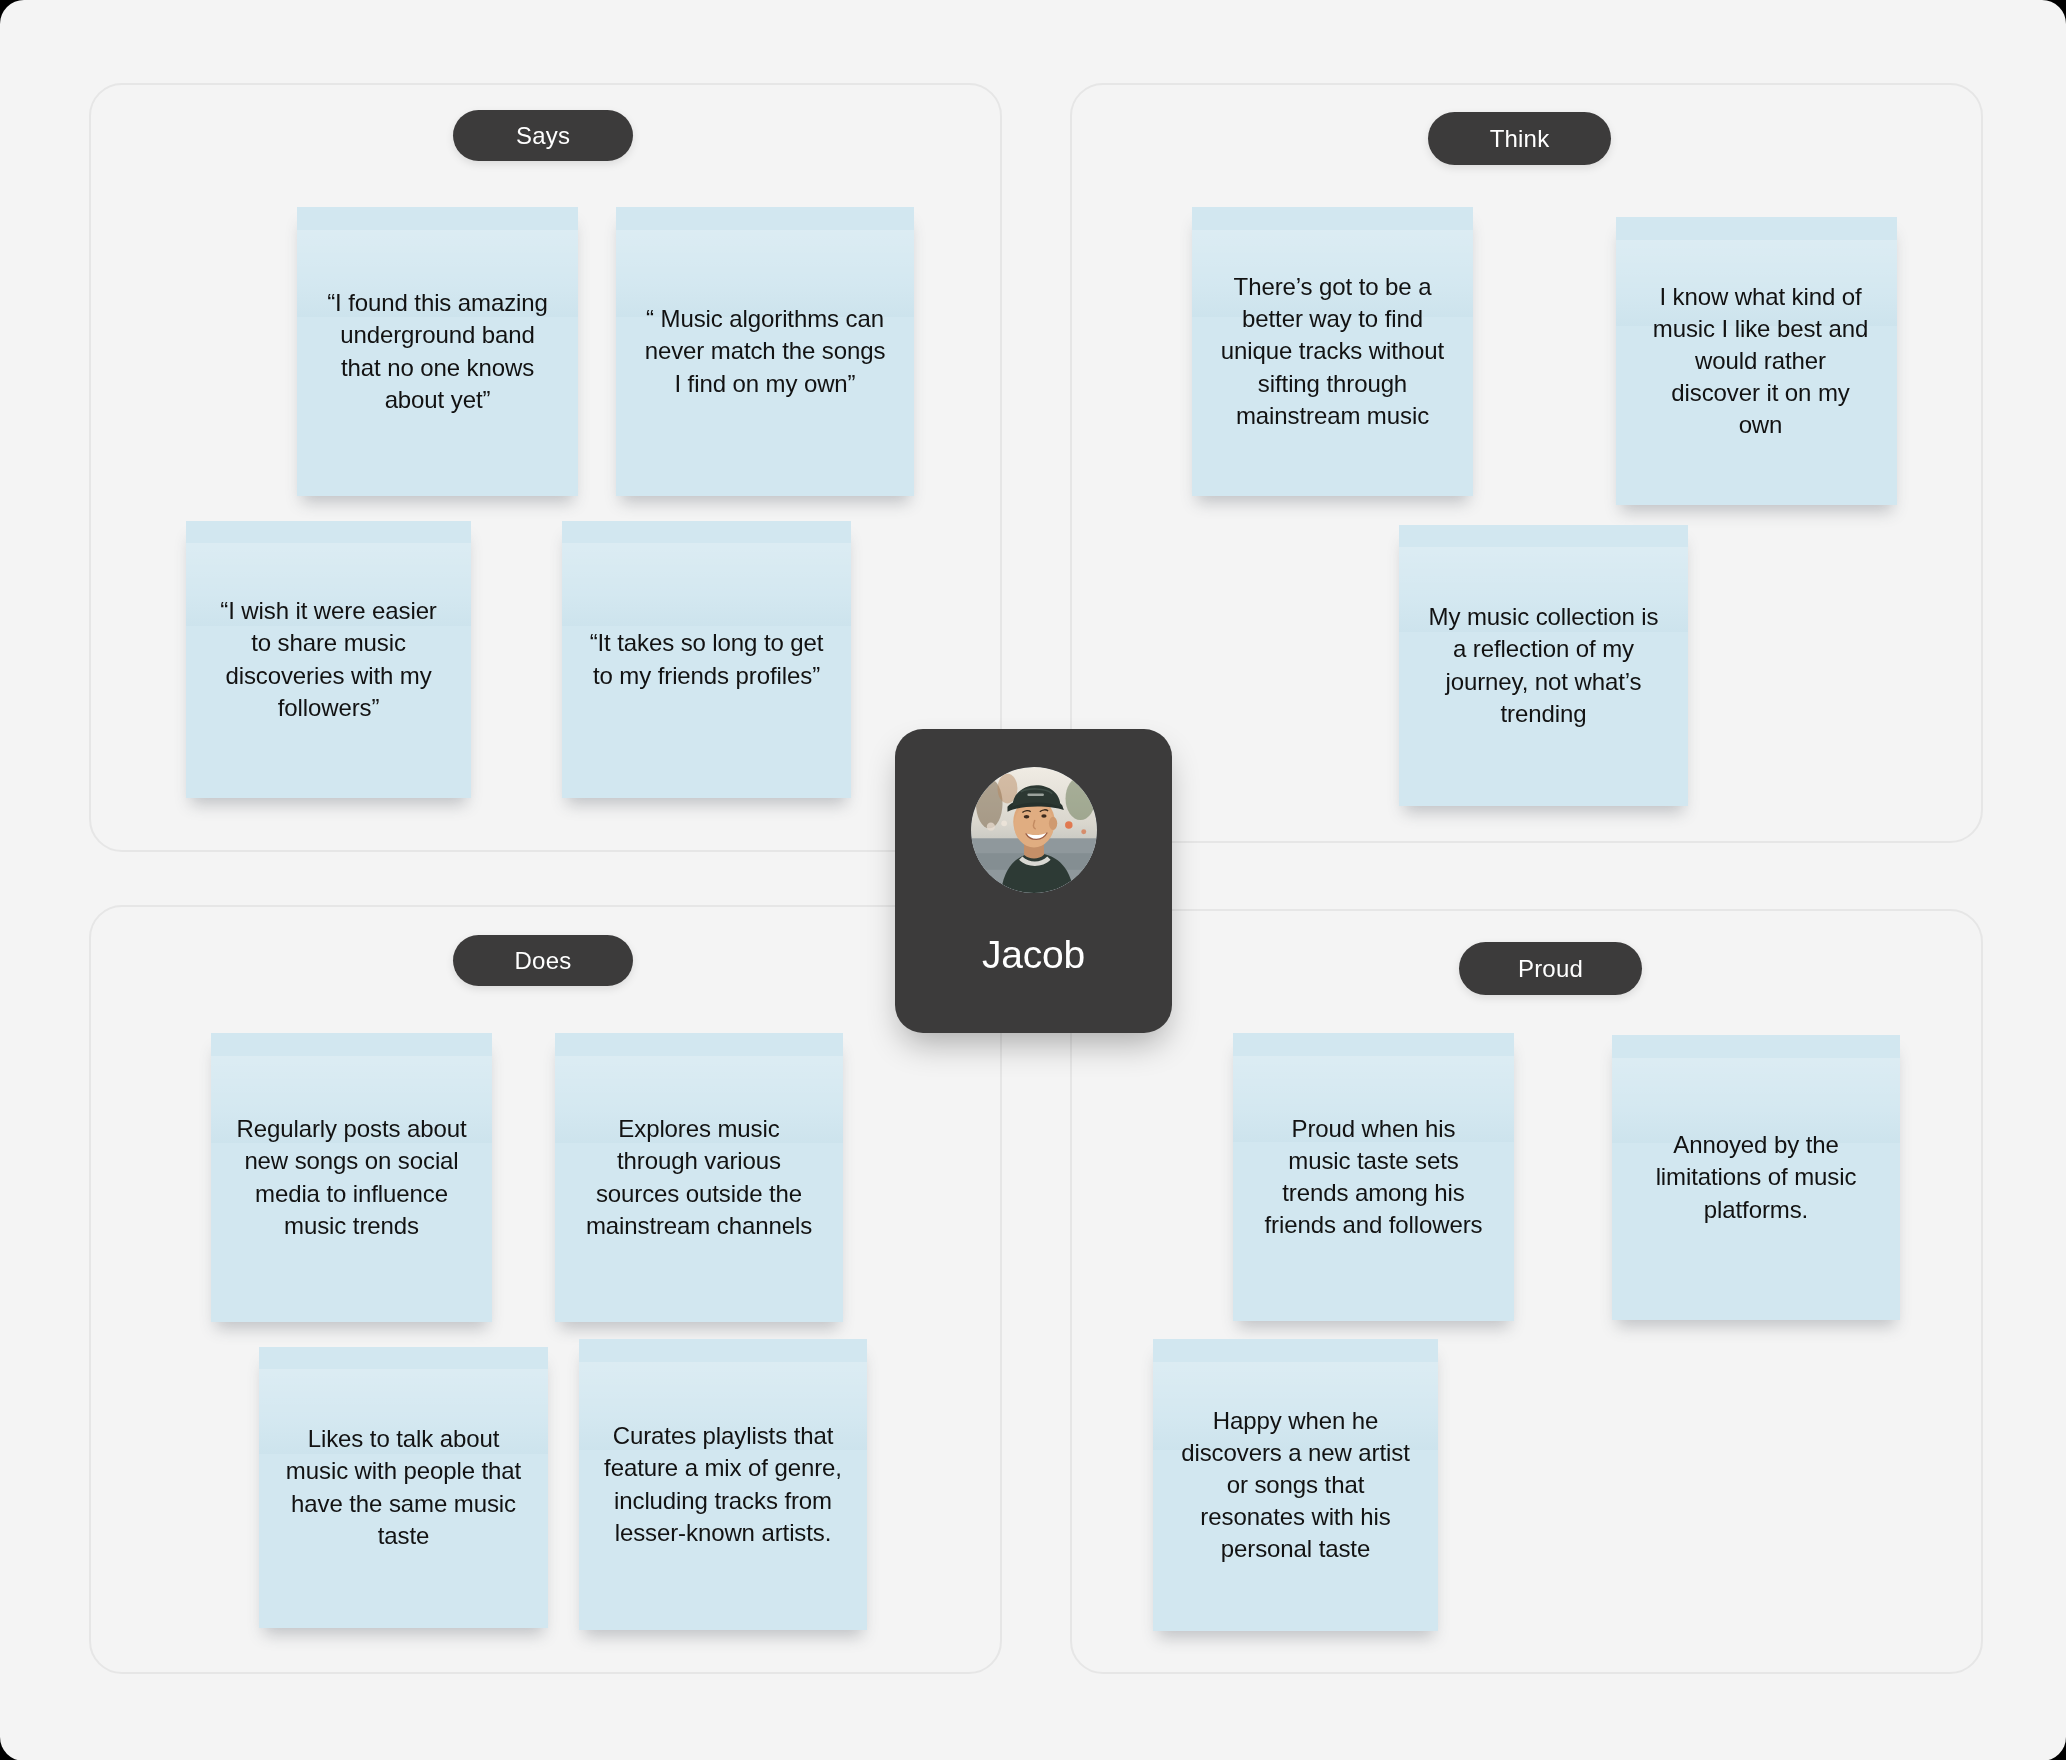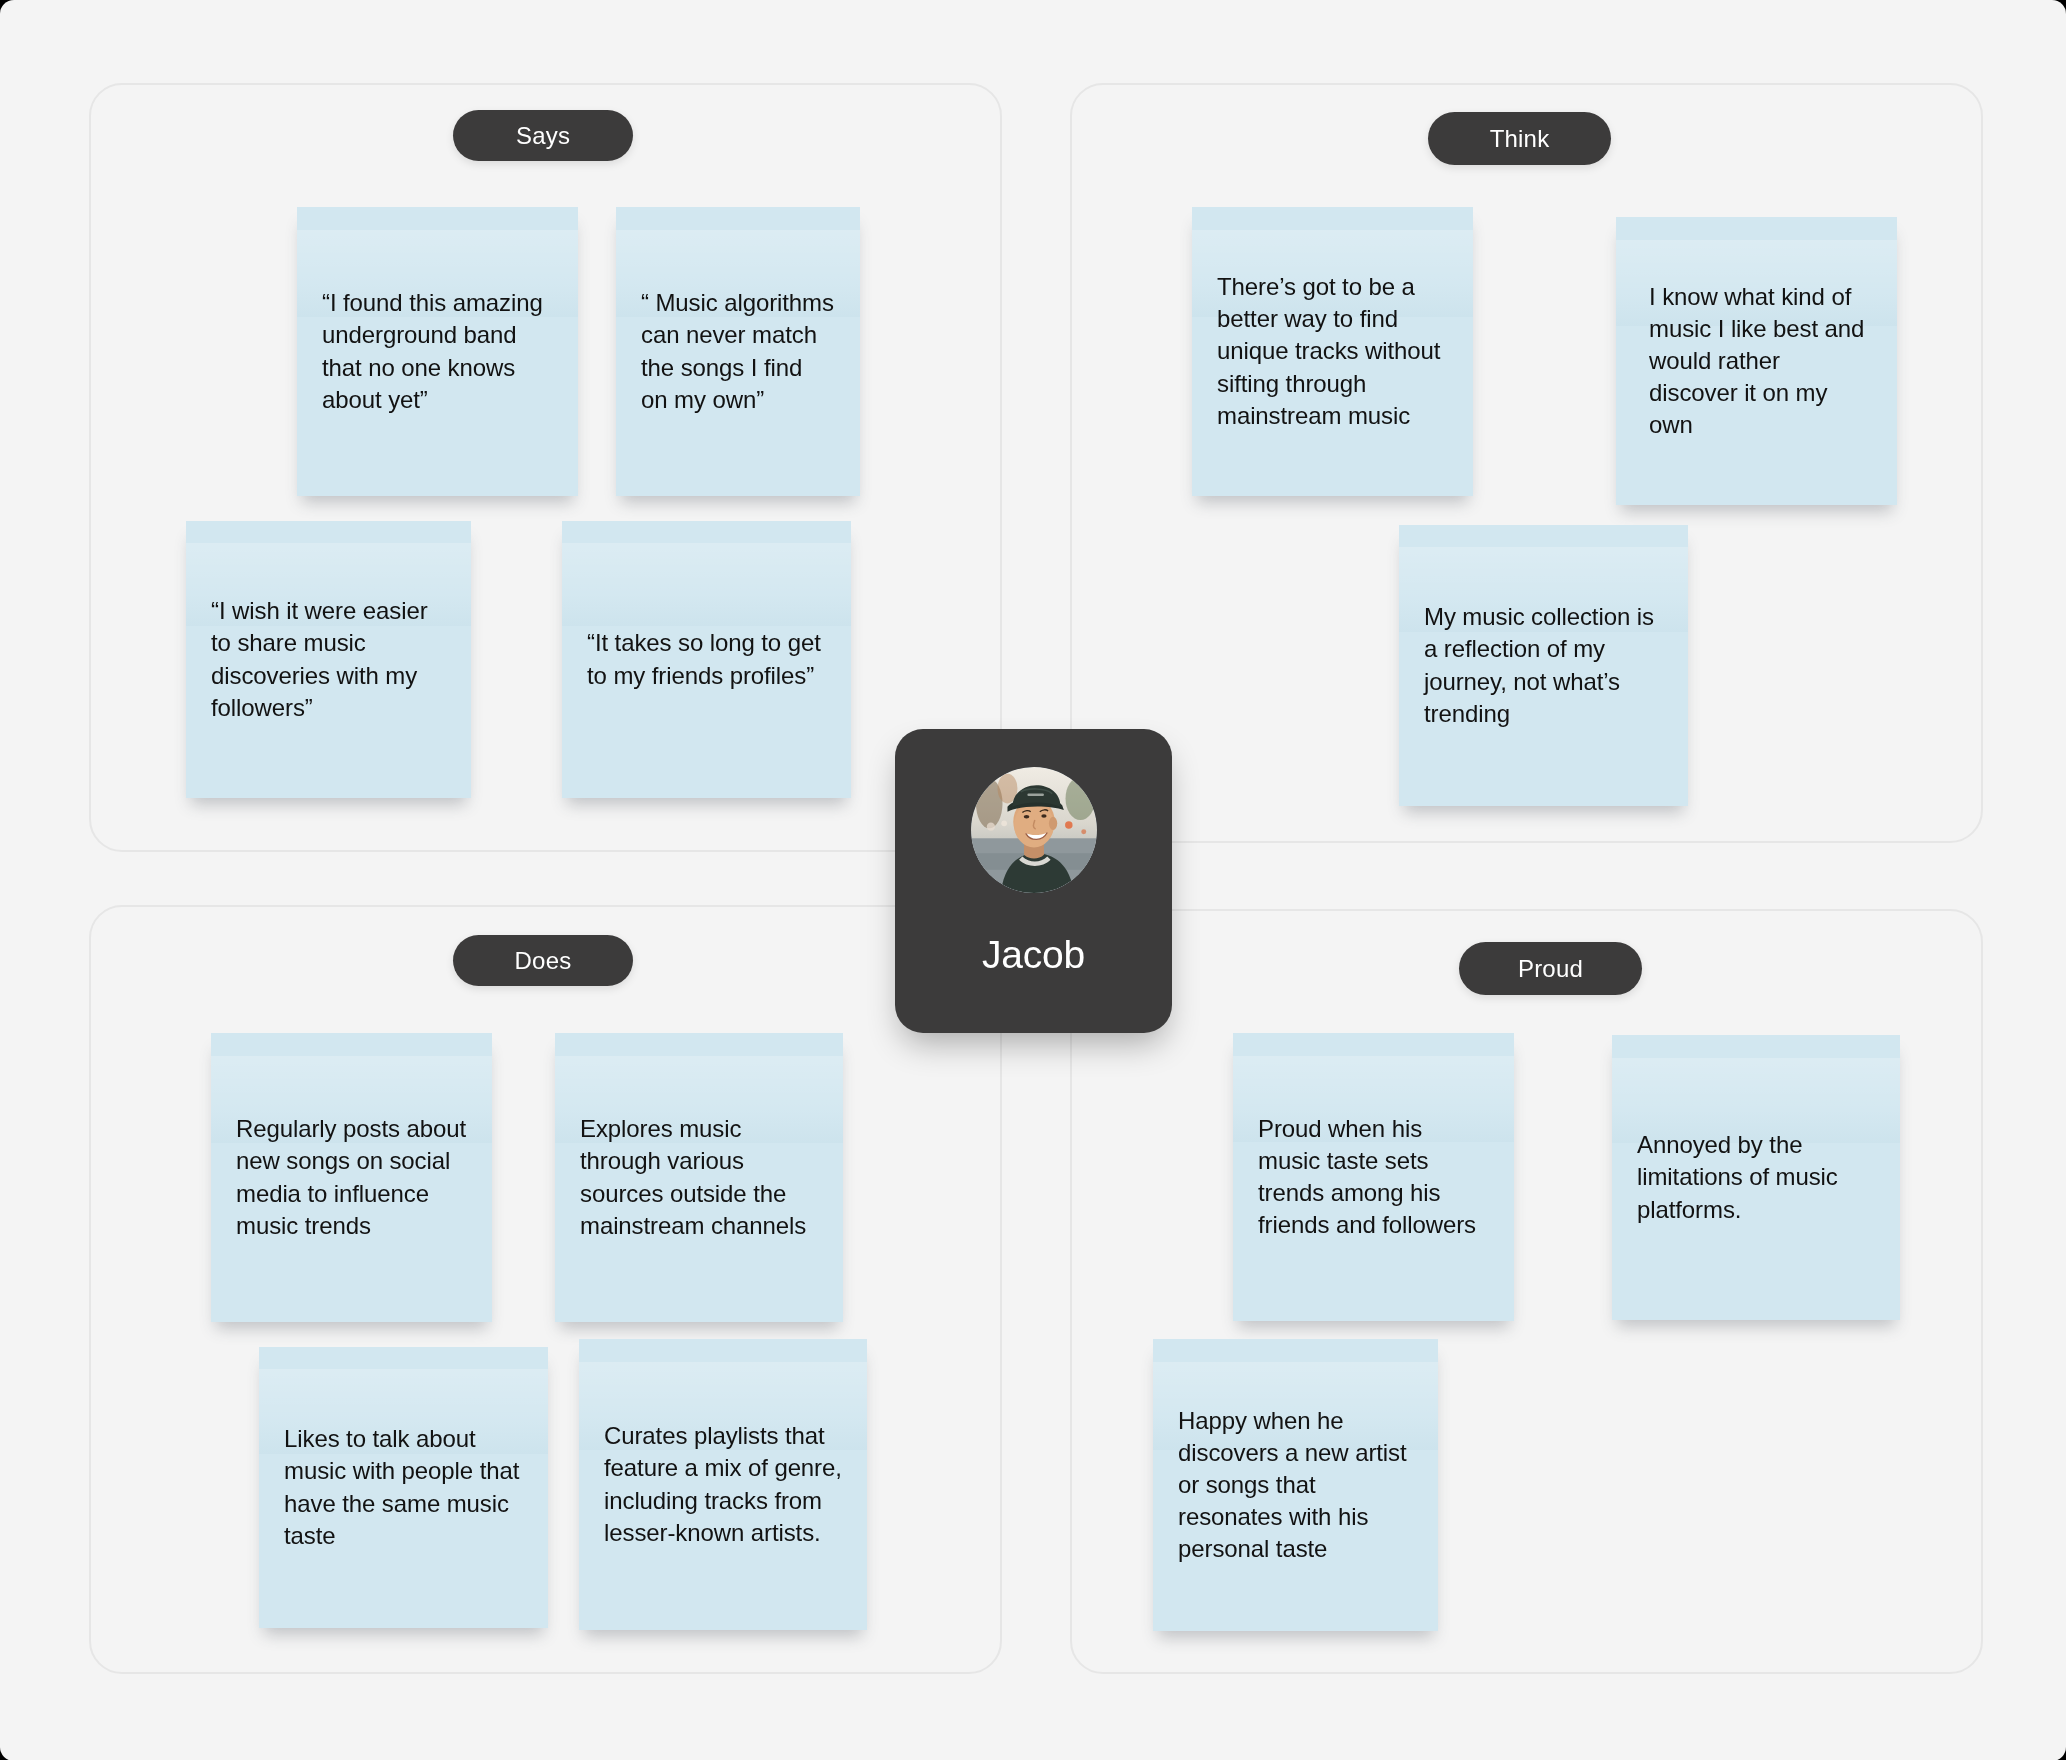--- a/index.html
+++ b/index.html
@@ -14,22 +14,23 @@
     font-family: "Liberation Sans", sans-serif;
   }
 
   
   #board {
     position: absolute;
     left: 0; top: 0;
     width: 2066px;
     height: 1761px;
     background: #f4f4f4;
-    border-radius: 14px;
+    border-radius: 24px;
     overflow: hidden;
+    text-align: center;
   }
 
   
   .quadrant {
     position: absolute;
     background: #f4f4f4;
     border: 2.5px solid #e6e6e6;
     border-radius: 33px;
     box-sizing: border-box;
   }
@@ -87,21 +88,21 @@
     font-size: 24px;
     line-height: 1.34;
     padding: 0 25px;
     width: 100%;
     box-sizing: border-box;
     letter-spacing: -0.1px;
   }
 
   
   .n-says-1 { left: 297px;  top: 207px;  width: 281px; height: 289px; }
-  .n-says-2 { left: 616px;  top: 207px;  width: 244px; height: 289px; }
+  .n-says-2 { left: 616px;  top: 207px;  width: 298px; height: 289px; }
   .n-says-3 { left: 186px;  top: 521px;  width: 285px; height: 277px; }
   .n-says-4 { left: 562px;  top: 521px;  width: 289px; height: 277px; }
 
   
   .n-think-1 { left: 1192px; top: 207px;  width: 281px; height: 289px; }
   .n-think-2 { left: 1616px; top: 217px;  width: 281px; height: 288px; padding-left: 8px; }
   .n-think-3 { left: 1399px; top: 525px;  width: 289px; height: 281px; }
 
   
   .n-does-1 { left: 211px;  top: 1033px; width: 281px; height: 289px; }

